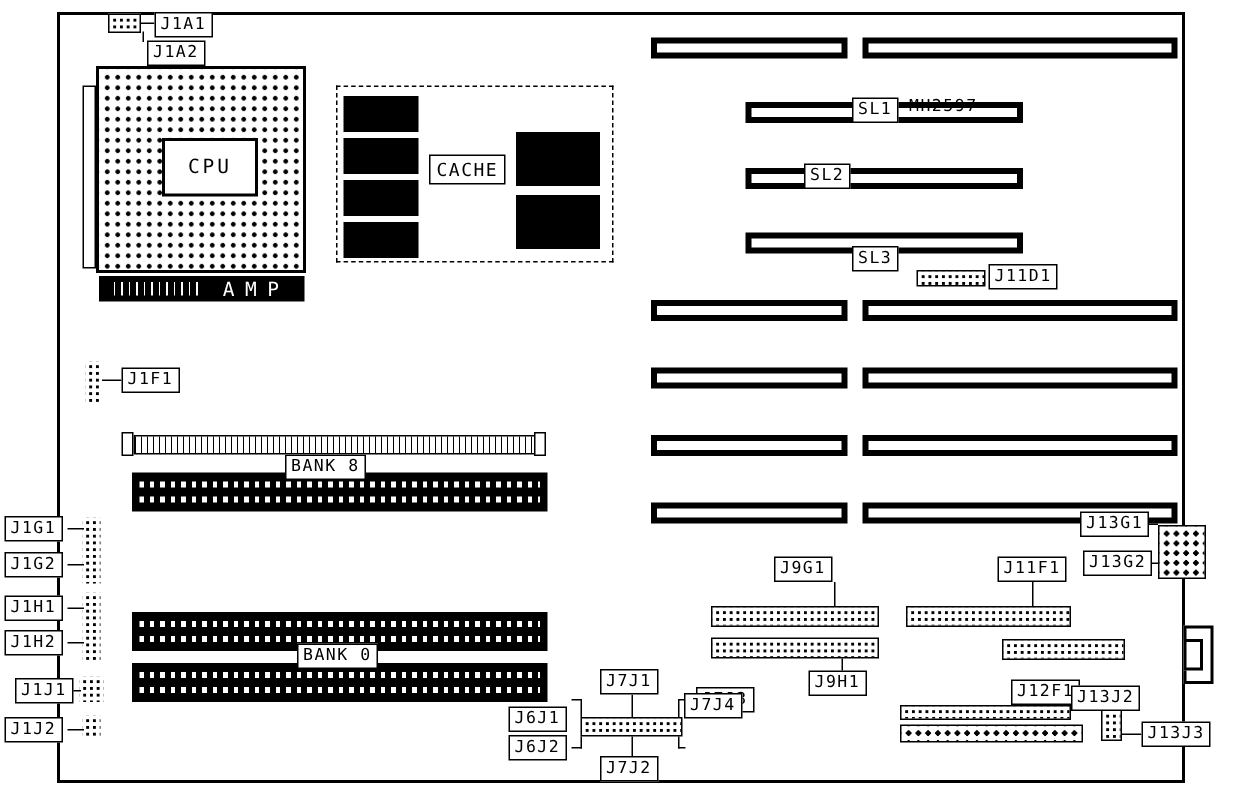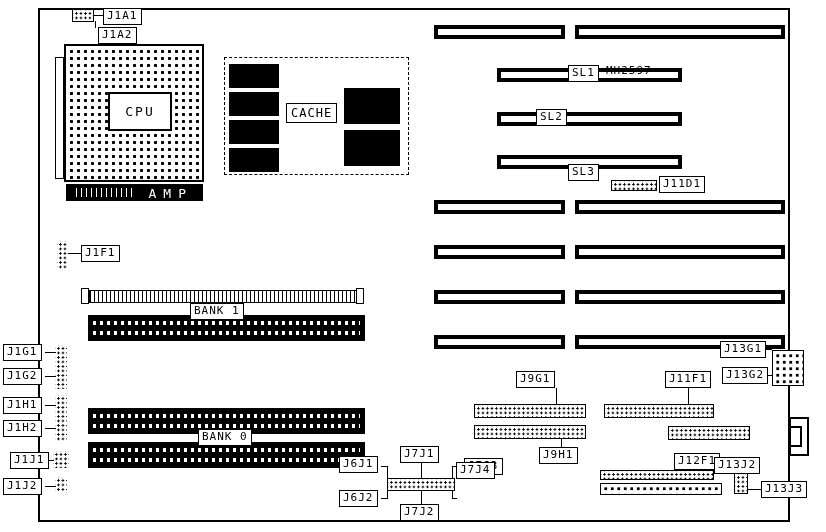--- a/index.html
+++ b/index.html
@@ -98,21 +98,21 @@
     <div class="lbl" style="left:568px;top:164px">SL3</div>
   </div>
 
   <div class="txt" style="left:606px;top:64px">MH2597</div>
 
   <div>
     <div class="outline" style="left:81px;top:288px;width:8px;height:16px"></div>
     <div class="simm-light" style="left:89px;top:290px;width:268px;height:13px"></div>
     <div class="outline" style="left:356px;top:288px;width:8px;height:16px"></div>
     <div class="simm-dark" style="left:88px;top:315px;width:277px;height:26px"></div>
-    <div class="lbl" style="left:190px;top:303px">BANK 1</div>
+    <div class="lbl" style="left:190px;top:303px">BANK 8</div>
 
     <div class="simm-dark" style="left:88px;top:408px;width:277px;height:26px"></div>
     <div class="simm-dark" style="left:88px;top:442px;width:277px;height:26px"></div>
     <div class="lbl" style="left:198px;top:429px">BANK 0</div>
   </div>
 
   <div class="pins pins-b" style="left:72px;top:9px;width:22px;height:13px"></div>
   <div class="ln" style="left:94px;top:15px;width:9px;height:1px"></div>
   <div class="ln" style="left:95px;top:21px;width:1px;height:7px"></div>
   <div class="lbl" style="left:103px;top:8px">J1A1</div>
@@ -149,21 +149,21 @@
   <div class="ln" style="left:387px;top:466px;width:1px;height:12px"></div>
   <div class="ln" style="left:381px;top:498px;width:7px;height:1px"></div>
   <div class="ln" style="left:387px;top:491px;width:1px;height:8px"></div>
   <div class="ln" style="left:421px;top:463px;width:1px;height:15px"></div>
   <div class="ln" style="left:421px;top:491px;width:1px;height:14px"></div>
   <div class="ln" style="left:452px;top:466px;width:5px;height:1px"></div>
   <div class="ln" style="left:452px;top:466px;width:1px;height:12px"></div>
   <div class="ln" style="left:452px;top:498px;width:5px;height:1px"></div>
   <div class="ln" style="left:452px;top:491px;width:1px;height:8px"></div>
 
-  <div class="lbl" style="left:339px;top:456px">J6J1</div>
+  <div class="lbl" style="left:339px;top:471px">J6J1</div>
   <div class="lbl" style="left:339px;top:490px">J6J2</div>
   <div class="lbl" style="left:400px;top:446px">J7J1</div>
   <div class="lbl" style="left:400px;top:504px">J7J2</div>
   <div class="lbl" style="left:464px;top:458px">J7J3</div>
   <div class="lbl" style="left:456px;top:462px">J7J4</div>
 
   <div class="pins pins-b" style="left:474px;top:404px;width:112px;height:14px"></div>
   <div class="pins pins-b" style="left:474px;top:425px;width:112px;height:14px"></div>
   <div class="pins pins-b" style="left:604px;top:404px;width:110px;height:14px"></div>
   <div class="pins pins-b" style="left:668px;top:426px;width:82px;height:14px"></div>

